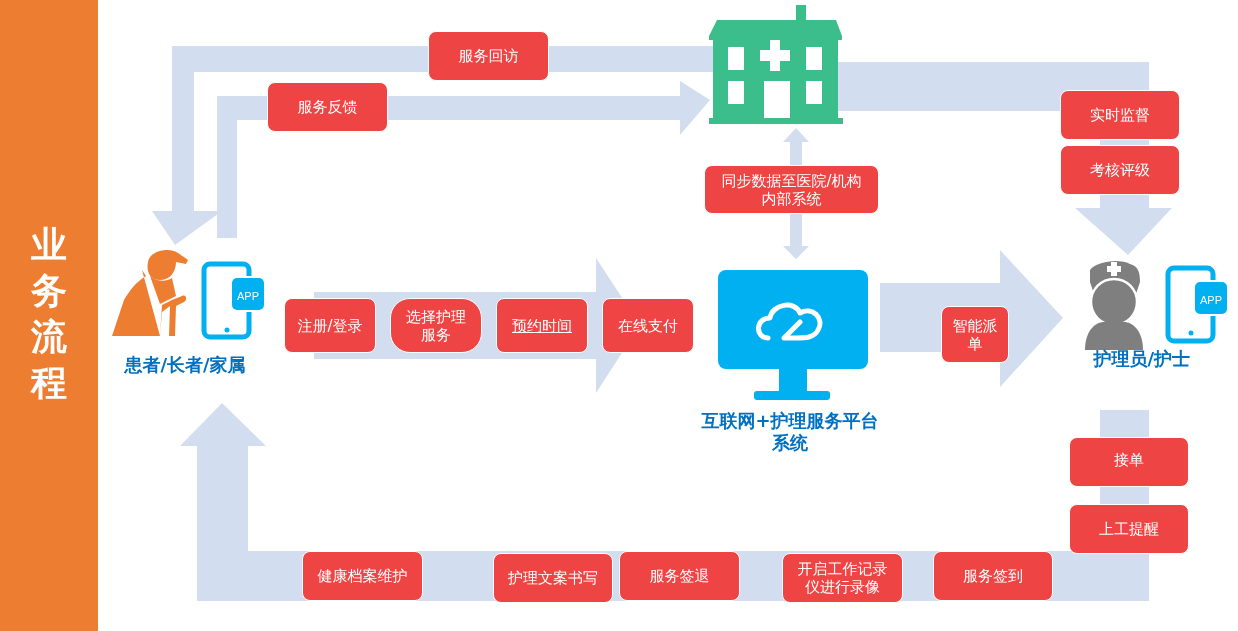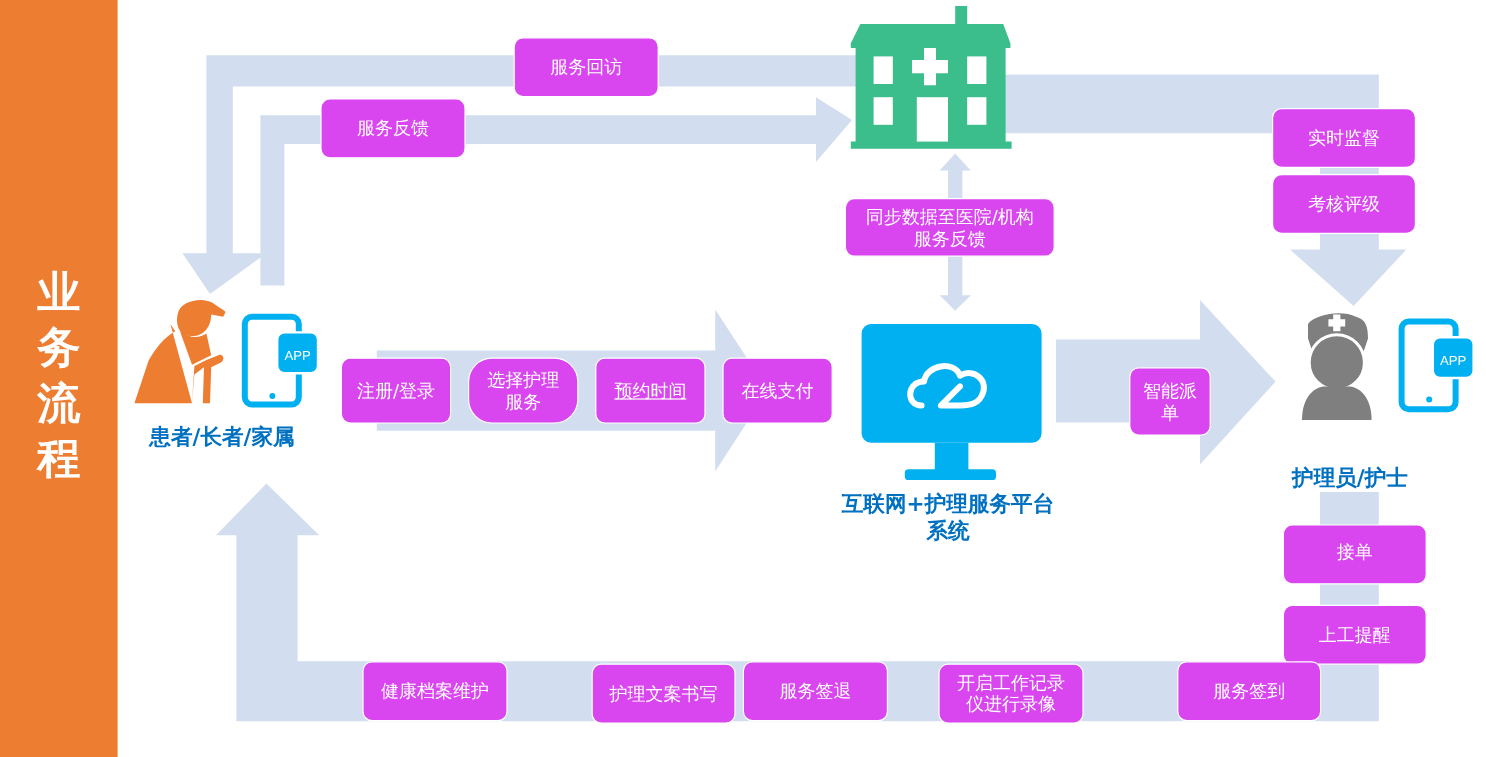--- a/index.html
+++ b/index.html
@@ -3,21 +3,21 @@
 <meta charset="utf-8">
 <style>
   html, body { margin: 0; padding: 0; background: #ffffff; }
   body { width: 1238px; height: 631px; position: relative; overflow: hidden;
          font-family: "DejaVu Sans", "Liberation Sans", sans-serif; }
   .sidebar { position: absolute; left: 0; top: 0; width: 98px; height: 631px; background: #ED7D31; }
   .sidebar-title { position: absolute; left: 0; top: 222px; width: 98px; text-align: center;
                    color: #ffffff; font-size: 36px; font-weight: bold; line-height: 46px; }
   .sidebar-title span { display: block; }
   svg.flow { position: absolute; left: 0; top: 0; }
-  .box { position: absolute; background: #d946ef; color: #ffffff; border: 1.5px solid #ffffff;
+  .box { position: absolute; background: #ef4444; color: #ffffff; border: 1.5px solid #ffffff;
          border-radius: 8px; box-sizing: border-box; display: flex; align-items: center;
          justify-content: center; text-align: center; font-size: 15px; line-height: 18px;
          white-space: pre-line; cursor: pointer; }
   .actor-label { position: absolute; color: #0070C0; font-weight: bold; font-size: 18px;
                  text-align: center; line-height: 22px; white-space: pre-line; }
 </style>
 </head>
 <body>
 
 <div class="sidebar">
@@ -87,39 +87,39 @@
     <circle cx="1191" cy="333" r="2.5" fill="#00B0F0"></circle>
     <rect x="1194" y="281" width="34" height="34" rx="6" fill="#00B0F0" stroke="#fff" stroke-width="2"></rect>
   </g>
   <text x="248" y="300" fill="#fff" font-size="11" font-family="Liberation Sans, sans-serif" text-anchor="middle">APP</text>
   <text x="1211" y="304" fill="#fff" font-size="11" font-family="Liberation Sans, sans-serif" text-anchor="middle">APP</text>
 </svg>
 
 <div class="actor-label" style="left:110px; top:354px; width:150px;">患者/长者/家属</div>
 <div class="actor-label" style="left:680px; top:410px; width:220px;">互联网+护理服务平台
 系统</div>
-<div class="actor-label" style="left:1060px; top:388px; width:130px;">护理员/护士</div>
+<div class="actor-label" style="left:1060px; top:348px; width:130px;text-align:right;">护理员/护士</div>
 
 <div class="box" style="left:428px; top:31px; width:121px; height:50px;">服务回访</div>
 <div class="box" style="left:267px; top:82px; width:121px; height:50px;">服务反馈</div>
 <div class="box" style="left:704px; top:165px; width:175px; height:49px;">同步数据至医院/机构
-服务反馈</div>
+内部系统</div>
 <div class="box" style="left:1060px; top:90px; width:120px; height:50px;">实时监督</div>
 <div class="box" style="left:1060px; top:145px; width:120px; height:50px;">考核评级</div>
 
 <div class="box" style="left:284px; top:298px; width:92px; height:55px;">注册/登录</div>
 <div class="box" style="left:390px; top:298px; width:92px; height:55px;border-radius:20px;">选择护理
 服务</div>
 <div class="box" style="left:496px; top:298px; width:92px; height:55px;text-decoration:underline;">预约时间</div>
 <div class="box" style="left:602px; top:298px; width:92px; height:55px;">在线支付</div>
 
 <div class="box" style="left:941px; top:290px; width:68px; height:57px;margin-top:16px;">智能派
 单</div>
 
 <div class="box" style="left:1069px; top:437px; width:120px; height:50px;font-family:Liberation Mono, monospace;">接单</div>
 <div class="box" style="left:1069px; top:504px; width:120px; height:50px;">上工提醒</div>
 
 <div class="box" style="left:302px; top:551px; width:121px; height:50px;">健康档案维护</div>
 <div class="box" style="left:457px; top:553px; width:120px; height:50px;margin-left:36px;">护理文案书写</div>
 <div class="box" style="left:619px; top:551px; width:121px; height:50px;">服务签退</div>
 <div class="box" style="left:782px; top:553px; width:121px; height:50px;">开启工作记录
 仪进行录像</div>
-<div class="box" style="left:933px; top:551px; width:120px; height:50px;margin-left:48px;">服务签到</div>
+<div class="box" style="left:933px; top:551px; width:120px; height:50px;">服务签到</div>
 
 </body></html>

